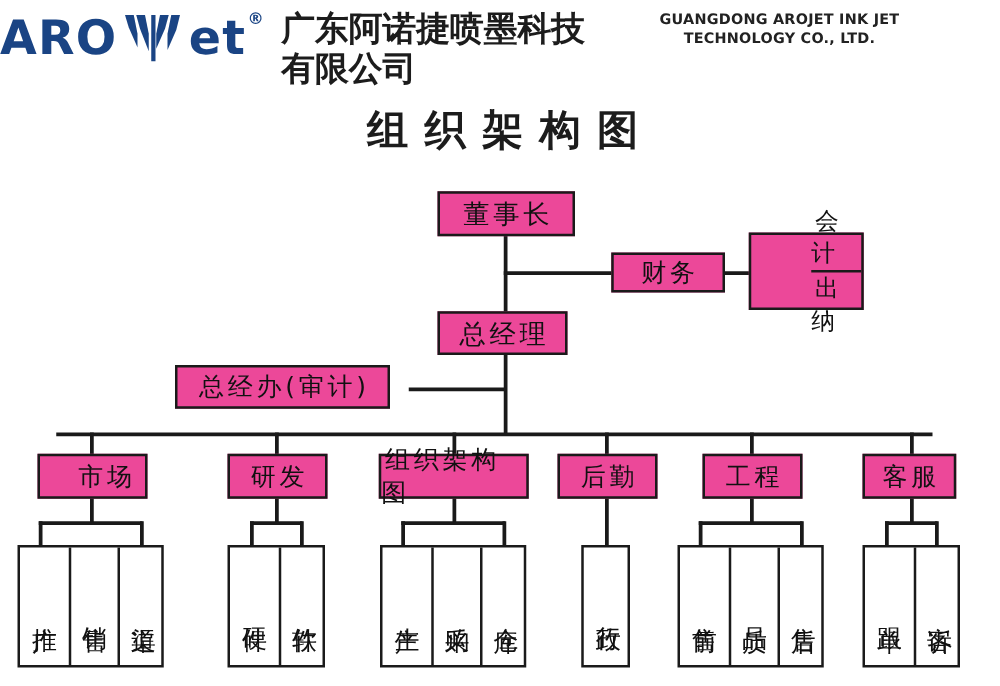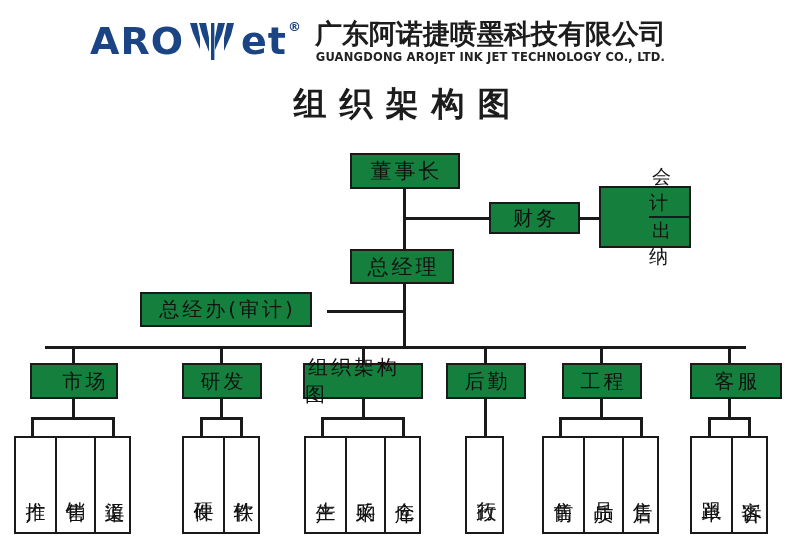--- a/index.html
+++ b/index.html
@@ -8,31 +8,31 @@
     background:#ffffff;
     font-family:"DejaVu Sans","Liberation Sans",sans-serif;
     overflow:hidden;
     position:relative;
   }
   #root{position:relative;width:800px;height:549px;}
 
   
   .header{
     position:absolute;left:0;top:8px;width:756px;height:66px;
-    display:flex;align-items:center;justify-content:center;
+    display:flex;align-items:flex-start;justify-content:center;
   }
   .logo-wrap{display:flex;align-items:flex-start;margin-right:14px;}
   .logo-text{
     font-family:"DejaVu Sans","Liberation Sans",sans-serif;
     font-weight:bold;font-size:38px;letter-spacing:1px;
     color:#1a4484;line-height:44px;
   }
   .logo-mark{width:46px;height:40px;margin:2px 5px 0 6px;display:inline-block;}
   .logo-reg{font-size:13px;color:#1a4484;line-height:16px;margin-left:1px;font-weight:bold;}
-  .cn-block{display:flex;flex-direction:column;justify-content:center;}
+  .cn-block{display:flex;flex-direction:row;justify-content:center;}
   .cn-name{
     font-family:"DejaVu Sans","Liberation Sans",sans-serif;
     font-weight:bold;font-size:27px;color:#1c1c1c;line-height:32px;letter-spacing:0px;
   }
   .en-name{
     font-family:"DejaVu Sans","Liberation Sans",sans-serif;
     font-weight:bold;font-size:11.5px;color:#222;letter-spacing:0.2px;
     line-height:15px;text-align:center;
   }
 
@@ -42,21 +42,21 @@
     font-family:Liberation Serif, serif;
     font-weight:bold;font-size:33px;color:#1c1c1c;letter-spacing:13px;
     text-indent:13px;
   }
 
   
   .chart{position:absolute;left:0;top:0;width:800px;height:549px;}
 
   .box{
     position:absolute;box-sizing:border-box;
-    border:2.5px solid #1a1a1a;background:#15803d;
+    border:2.5px solid #1a1a1a;background:#ec4899;
     display:flex;align-items:center;justify-content:center;
     font-family:"DejaVu Sans","Liberation Sans",sans-serif;
     color:#111;z-index:5;
   }
   .lvl1{font-size:21px;letter-spacing:3px;text-indent:3px;}
   .lvl2{font-size:20px;letter-spacing:3px;text-indent:3px;}
   .dept{font-size:20px;letter-spacing:3px;text-indent:3px;}
 
   
   .stack{flex-direction:column;padding:0;}
@@ -190,21 +190,21 @@
     <div class="ln lnh" style="left:559px;top:417px;width:83px;"></div>
     <div class="ln lnv" style="left:559px;top:417px;height:21px;"></div>
     <div class="ln lnv" style="left:640px;top:417px;height:21px;"></div>
     <div class="subgroup" style="left:542px;top:436px;width:117px;height:98px;">
       <div class="vcell" style="width:39px;">售前</div>
       <div class="vcell" style="width:39px;">品质</div>
       <div class="vcell" style="width:39px;">售后</div>
     </div>
 
     <div class="ln lnv" style="left:728px;top:346px;height:20px;"></div>
-    <div class="box dept" style="left:690px;top:363px;width:92px;height:36px;">客服</div>
+    <div class="box dept" style="left:690px;top:363px;width:75px;height:36px;">客服</div>
     <div class="ln lnv" style="left:728px;top:398px;height:21px;"></div>
     <div class="ln lnh" style="left:708px;top:417px;width:42px;"></div>
     <div class="ln lnv" style="left:708px;top:417px;height:21px;"></div>
     <div class="ln lnv" style="left:748px;top:417px;height:21px;"></div>
     <div class="subgroup" style="left:690px;top:436px;width:78px;height:98px;">
       <div class="vcell" style="width:39px;">跟单</div>
       <div class="vcell" style="width:39px;">客诉</div>
     </div>
 
   </div>

